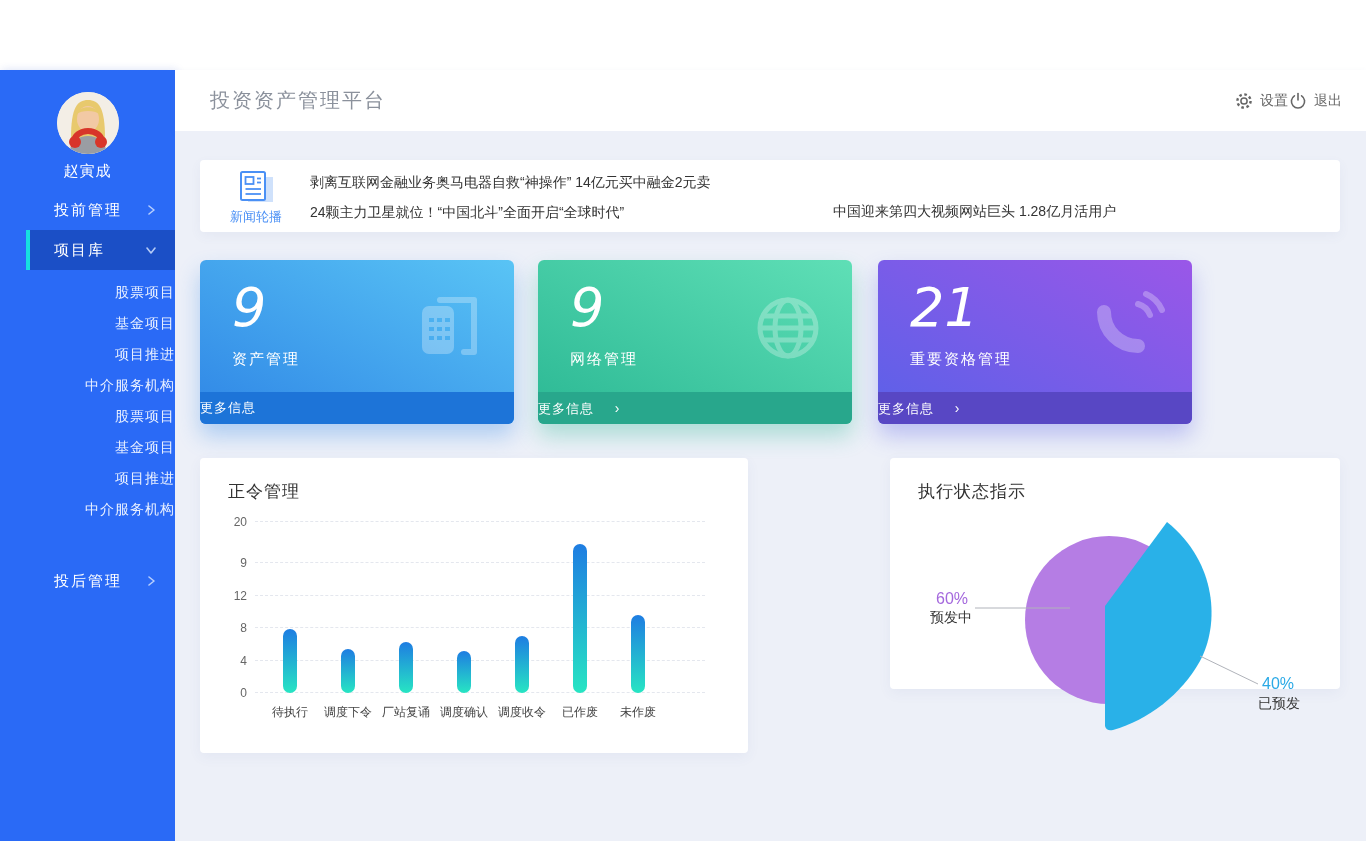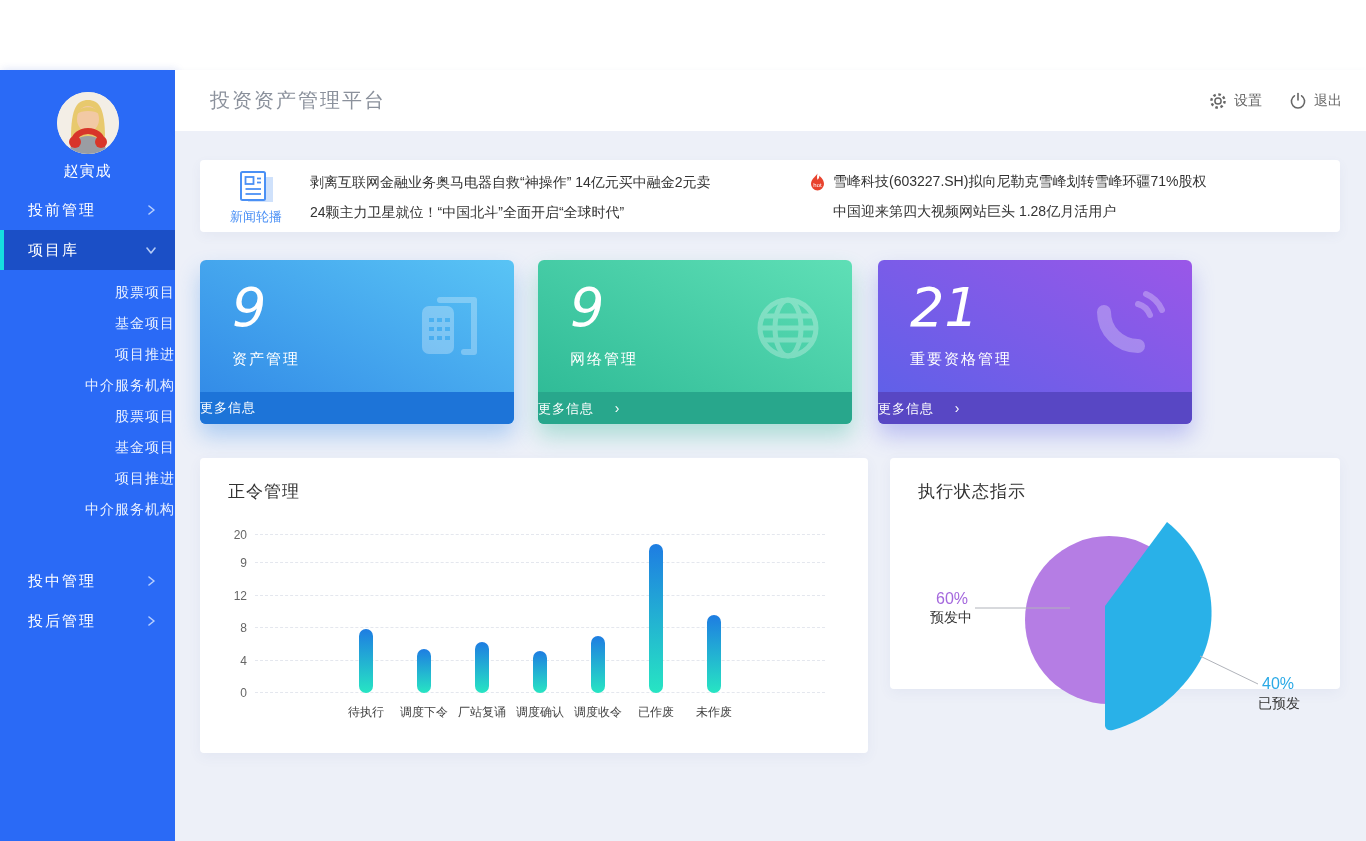--- a/index.html
+++ b/index.html
@@ -6,37 +6,37 @@
   html,body { width:1366px; height:841px; background:#ffffff; overflow:hidden;
     font-family:"Liberation Sans", sans-serif; }
   .stage { position:relative; width:1366px; height:841px; }
 
   
   .sidebar { position:absolute; left:0; top:70px; width:175px; height:771px;
     background:#2a6af6; color:#fff; box-shadow:2px 0 8px rgba(40,80,200,.18); }
   .avatar-wrap { width:62px; height:62px; margin:22px auto 0; border-radius:50%;
     overflow:hidden; background:#f3eee6; }
   .side-name { text-align:center; margin-top:8px; font-size:15px; letter-spacing:1px; color:#fff; }
-  .side-nav { margin-top:9px; }
+  .side-nav { margin-top:9px;margin-left:26px; }
   .nav-row { height:40px; display:flex; align-items:center; padding:0 18px 0 28px;
     font-size:15px; letter-spacing:2px; cursor:pointer; position:relative; }
   .nav-row .chev { margin-left:auto; opacity:.85; }
   .nav-row.active { background:#1b4fc6; }
   .nav-row.active::before { content:""; position:absolute; left:0; top:0; bottom:0;
     width:4px; background:#16dfe0; }
   .submenu { margin-top:7px; }
   .submenu-item { height:31px; line-height:31px; padding-left:48px; font-size:14px;
     letter-spacing:1px; color:#eaf1ff; cursor:pointer; white-space:nowrap;text-align:right; }
   .nav-spacer { height:36px; }
 
   
   .header { position:absolute; left:175px; top:70px; width:1191px; height:61px;
     background:#fff; box-shadow:0 2px 6px rgba(90,110,160,.08); display:flex; align-items:center; }
   .page-title { margin-left:35px; font-size:20px; color:#8b919c; letter-spacing:2px; }
-  .header-right { margin-left:auto; margin-right:24px; display:flex; align-items:center; gap:26px; }
+  .header-right { margin-left:auto; margin-right:24px; display:flex; align-items:center; }
   .hbtn { display:flex; align-items:center; gap:6px; font-size:14px; color:#666; cursor:pointer; }
 
   
   .content { position:absolute; left:175px; top:131px; width:1191px; height:710px;
     background:#edf0f8; }
 
   
   .news-card { position:absolute; left:25px; top:29px; width:1140px; height:72px;
     background:#fff; border-radius:4px; box-shadow:0 4px 12px rgba(80,100,160,.06); }
   .news-icon-block { position:absolute; left:24px; top:10px; width:64px; text-align:center; }
@@ -53,30 +53,30 @@
   .card-label { position:absolute; left:32px; top:90px; font-size:15px; letter-spacing:2px; }
   .card-icon { position:absolute; right:26px; top:30px; opacity:.28; }
   .card-footer { position:absolute; left:0; right:0; bottom:0; height:32px; line-height:32px;
     padding-right:36px; font-size:13px; letter-spacing:1px; }
   .card-arrow { display:inline-block; margin-left:16px; font-size:14px; }
 
   
   .panel { position:absolute; top:327px; background:#fff; border-radius:4px;
     box-shadow:0 4px 14px rgba(60,80,150,.06); }
   .panel-title { position:absolute; left:28px; top:22px; font-size:17px; color:#333; letter-spacing:1px; }
-  .panel-bar { left:25px; width:668px; height:295px; }
+  .panel-bar { left:25px; width:548px; height:295px; }
   .panel-pie { left:715px; width:450px; height:231px; }
 
   
   .bar-plot { position:absolute; left:55px; right:43px; top:73px; height:162px; }
   .gridline { position:absolute; left:0; right:0; height:0; border-top:1px dashed #e4e7ee; }
   .gridlabel { position:absolute; left:-34px; top:-7px; width:26px; text-align:right;
     font-size:12px; color:#666; }
   .bar-cols { position:absolute; left:0; right:0; top:0; bottom:0; display:flex;
-    justify-content:center; padding:0 6px; }
+    justify-content:flex-start; padding:0 6px; }
   .bar-col { position:relative; width:58px; height:162px; display:flex;
     justify-content:center; align-items:flex-end; }
   .bar { width:14px; border-radius:7px; }
   .bar-label { position:absolute; top:calc(100% + 11px); left:0; right:0; text-align:center;
     font-size:12px; color:#444; white-space:nowrap; }
 
   
   .pie-svg { position:absolute; left:0; top:0; }
   .pie-pct { position:absolute; font-size:16px; }
   .pie-sub { position:absolute; font-size:14px; color:#333; }
@@ -123,26 +123,20 @@
           <div class="submenu-item">项目推进</div>
           <div class="submenu-item">中介服务机构</div>
           <div class="submenu-item">股票项目</div>
           <div class="submenu-item">基金项目</div>
           <div class="submenu-item">项目推进</div>
           <div class="submenu-item">中介服务机构</div>
         </div>
 
       <div class="nav-spacer"></div>
       <div class="nav-row">
-        <span>投中管理</span>
-        <svg class="chev" width="12" height="12" viewBox="0 0 12 12">
-          <path d="M4 2 L9 6 L4 10" fill="none" stroke="#cfe0ff" stroke-width="1.6" stroke-linecap="round" stroke-linejoin="round"></path>
-        </svg>
-      </div>
-      <div class="nav-row">
         <span>投后管理</span>
         <svg class="chev" width="12" height="12" viewBox="0 0 12 12">
           <path d="M4 2 L9 6 L4 10" fill="none" stroke="#cfe0ff" stroke-width="1.6" stroke-linecap="round" stroke-linejoin="round"></path>
         </svg>
       </div>
     </nav>
   </aside>
 
   <header class="header">
     <div class="page-title">投资资产管理平台</div>
@@ -179,27 +173,20 @@
         </svg>
         <span class="news-icon-label">新闻轮播</span>
       </div>
 
       <div class="news-col" style="left:110px; width:490px;">
         <div class="news-line" style="top:14px;">剥离互联网金融业务奥马电器自救“神操作” 14亿元买中融金2元卖</div>
         <div class="news-line" style="top:44px;">24颗主力卫星就位！“中国北斗”全面开启“全球时代”</div>
       </div>
 
       <div class="news-col" style="left:633px; width:490px;">
-        <div class="news-line" style="top:13px;">
-          <svg class="hot-ico" width="19" height="19" viewBox="0 0 19 19">
-            <path d="M9.5 0.5 C6.5 4.5 3 6.5 3 11 a6.5 6.5 0 0 0 13 0 c0-4.5-2.8-6-4.6-8.5 0 2-0.7 3.2-1.9 4.3 -0.6-1.8-0.6-4 0-6.3z" fill="#e8432e"></path>
-            <text x="9.5" y="14" text-anchor="middle" font-size="6" fill="#ffffff" font-family="Liberation Sans, sans-serif">hot</text>
-          </svg>
-          <span>雪峰科技(603227.SH)拟向尼勒克雪峰划转雪峰环疆71%股权</span>
-        </div>
         <div class="news-line" style="top:43px;">中国迎来第四大视频网站巨头 1.28亿月活用户</div>
       </div>
     </section>
 
     <section class="stat-card" style="left: 25px; background: linear-gradient(to right top, rgb(47, 134, 230), rgb(89, 196, 245)); box-shadow: rgba(47, 134, 230, 0.333) 0px 12px 22px;">
       <div class="card-num">9</div>
       <div class="card-label">资产管理</div>
       <svg class="card-icon" width="76" height="76" viewBox="0 0 76 76">
         <mask id="bmask">
           <rect x="0" y="0" width="76" height="76" fill="#000"></rect>
@@ -266,21 +253,21 @@
           </div>
           <div class="gridline" style="bottom: 64.8px;">
             <span class="gridlabel">8</span>
           </div>
           <div class="gridline" style="bottom: 97.2px;">
             <span class="gridlabel">12</span>
           </div>
           <div class="gridline" style="bottom: 129.6px;">
             <span class="gridlabel">9</span>
           </div>
-          <div class="gridline" style="bottom: 158px;">
+          <div class="gridline" style="bottom: 171px;">
             <span class="gridlabel">20</span>
           </div>
           <div class="bar-cols">
             <div class="bar-col">
               <div class="bar" style="height: 63.99px; background: linear-gradient(rgb(30, 125, 226), rgb(39, 229, 195));"></div>
               <div class="bar-label">待执行</div>
             </div>
             <div class="bar-col">
               <div class="bar" style="height: 43.74px; background: linear-gradient(rgb(30, 125, 226), rgb(39, 229, 195));"></div>
               <div class="bar-label">调度下令</div>

